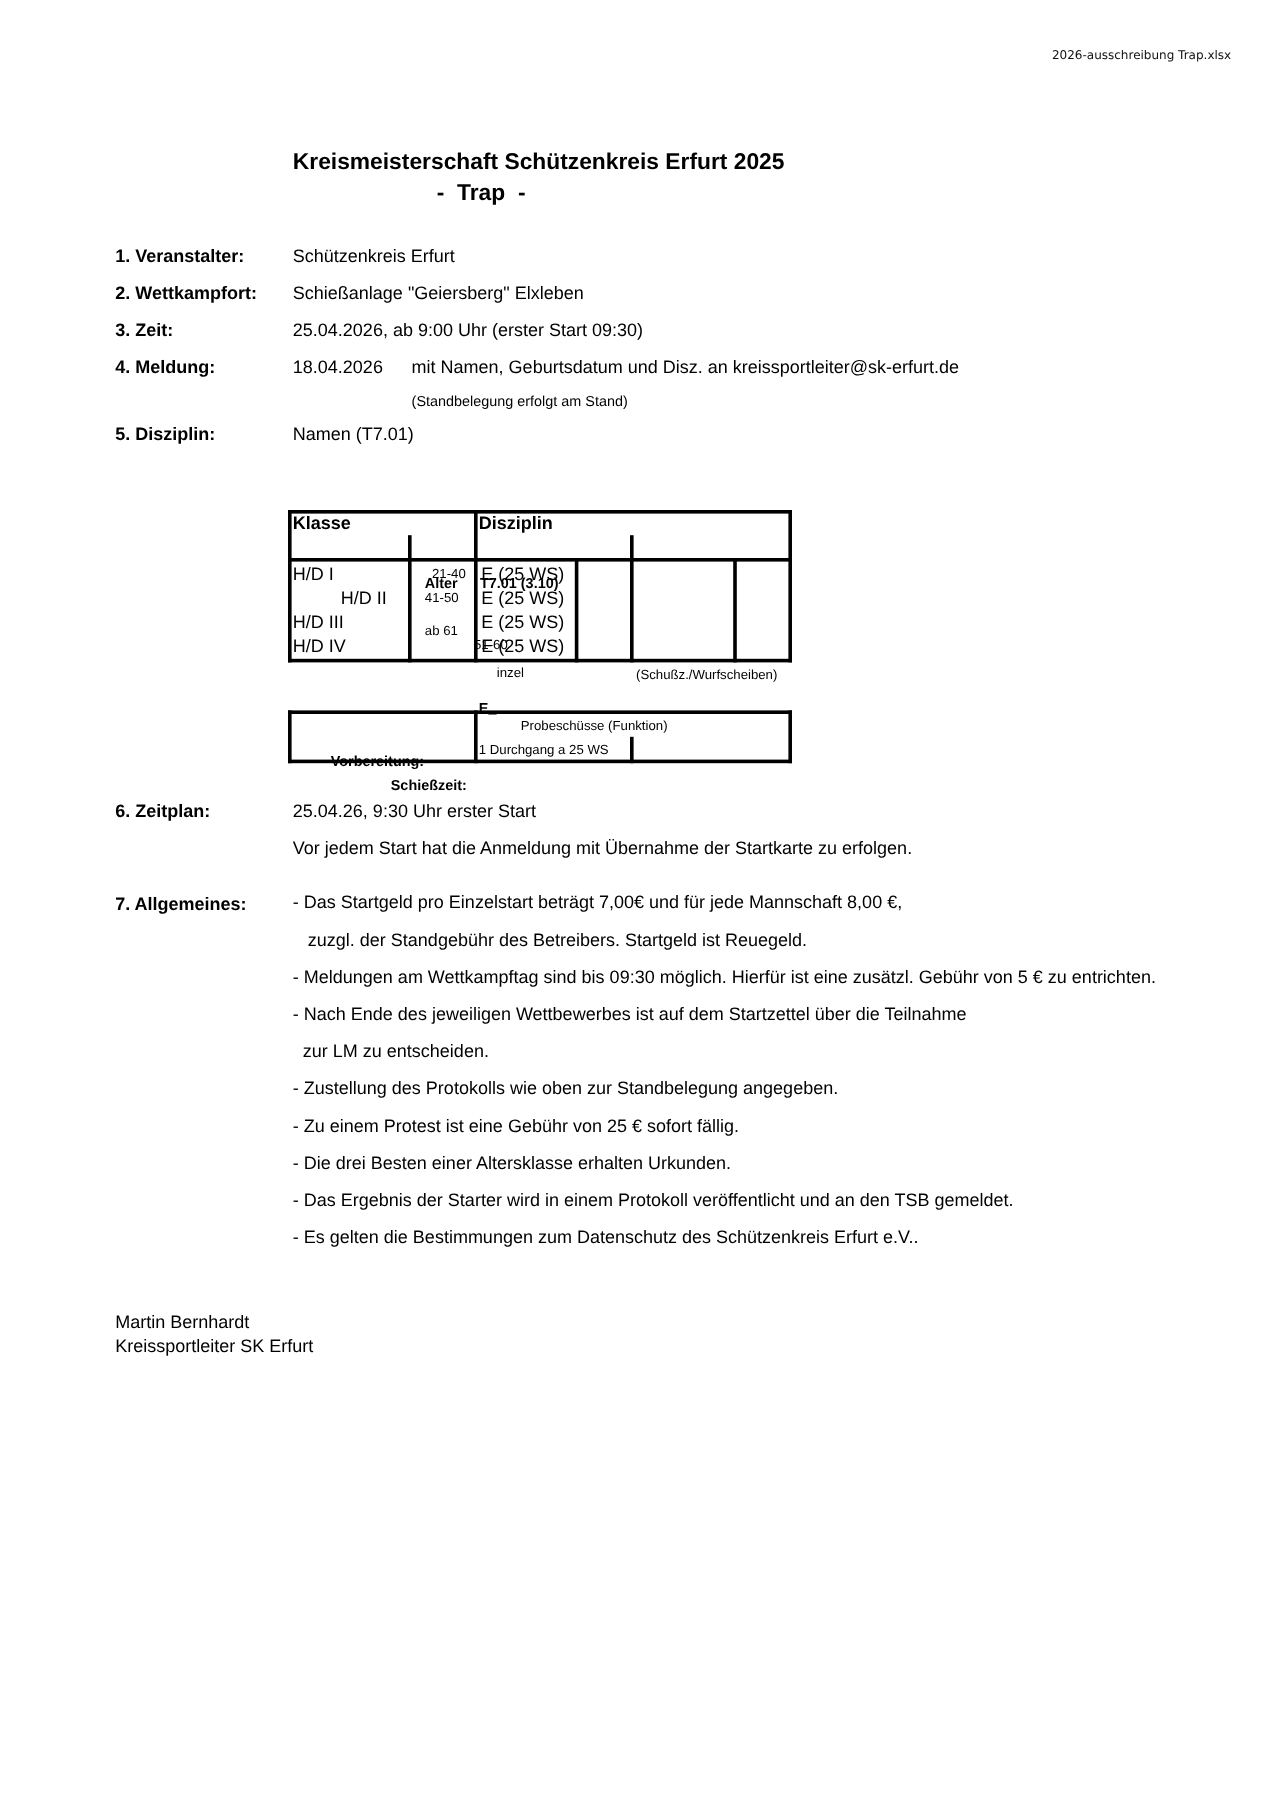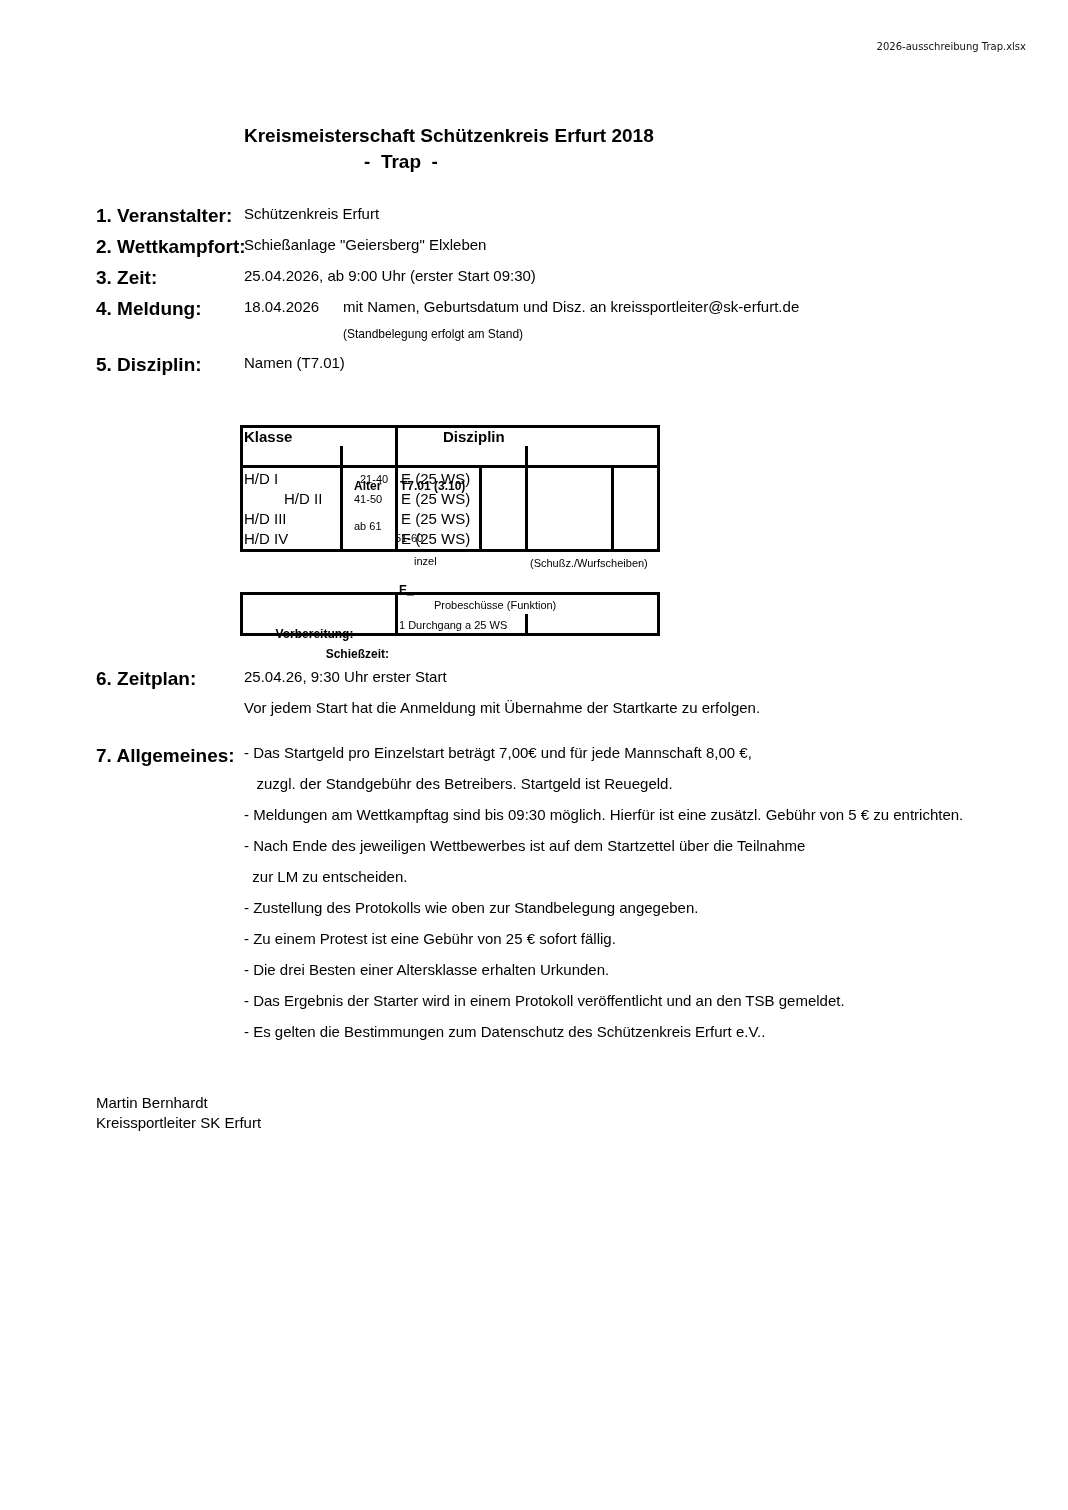--- a/index.html
+++ b/index.html
@@ -1,37 +1,37 @@
 <!DOCTYPE html>
 <html><head>
 <meta charset="utf-8">
 <style>
   html, body { margin: 0; padding: 0; background: #ffffff; }
   body { width: 1068px; height: 1510px; position: relative; font-family: "Liberation Sans", sans-serif; color: #000; overflow: hidden; }
   .abs { position: absolute; white-space: nowrap; }
   .fname { font-family: "DejaVu Sans", sans-serif; font-size: 10px; top: 41px; right: 42px; color: #111; }
   .title { font-size: 19px; font-weight: bold; left: 244px; top: 125px; }
   .subtitle { font-size: 19px; font-weight: bold; left: 364px; top: 151px; white-space: pre; }
-  .lbl { font-size: 19px; font-weight: bold; left: 96px; }
+  .lbl { font-size: 15px; font-weight: bold; left: 96px; }
   .val { font-size: 15px; left: 244px; }
   .val2 { font-size: 15px; left: 343px; }
   .small { font-size: 12px; }
   .line { background: #000; position: absolute; }
   .cell { position: absolute; white-space: nowrap; font-size: 15px; }
   .cellb { font-weight: bold; }
   .c12 { font-size: 12px; margin-top: 29px; }
   .c11 { font-size: 11px; }
   .bullet { font-size: 15px; left: 244px; white-space: pre; }
 </style>
 </head>
 <body>
 
 <div class="abs fname">2026-ausschreibung Trap.xlsx</div>
 
-<div class="abs title">Kreismeisterschaft Schützenkreis Erfurt 2018</div>
+<div class="abs title">Kreismeisterschaft Schützenkreis Erfurt 2025</div>
 <div class="abs subtitle">-  Trap  -</div>
 
 <div class="abs lbl" style="top:205px">1. Veranstalter:</div>
 <div class="abs val" style="top:205px">Schützenkreis Erfurt</div>
 
 <div class="abs lbl" style="top:236px">2. Wettkampfort:</div>
 <div class="abs val" style="top:236px">Schießanlage "Geiersberg" Elxleben</div>
 
 <div class="abs lbl" style="top:267px">3. Zeit:</div>
 <div class="abs val" style="top:267px">25.04.2026, ab 9:00 Uhr (erster Start 09:30)</div>
@@ -53,21 +53,21 @@
 
   <div class="line" style="left:240px; top:465px; width:420px; height:3px;"></div>
 
   <div class="line" style="left:340px; top:446px; width:3px; height:106px;"></div>
   <div class="line" style="left:395px; top:425px; width:3px; height:127px;"></div>
   <div class="line" style="left:479px; top:466px; width:3px; height:86px;"></div>
   <div class="line" style="left:525px; top:446px; width:3px; height:106px;"></div>
   <div class="line" style="left:611px; top:466px; width:3px; height:86px;"></div>
 
   <div class="cell cellb" style="left:244px; top:428px;">Klasse</div>
-  <div class="cell cellb" style="left:399px; top:428px;padding-left:44px;">Disziplin</div>
+  <div class="cell cellb" style="left:399px; top:428px;">Disziplin</div>
   <div class="cell cellb c12" style="left:354px; top:450px;">Alter</div>
   <div class="cell cellb c12" style="left:400px; top:450px;">T7.01 (3.10)</div>
 
   <div>
     <div class="cell" style="left:244px; top:470px;">H/D I</div>
     <div class="cell c11" style="left:360px; top:473px;">21-40</div>
     <div class="cell" style="left:401px; top:470px;">E (25 WS)</div>
   </div>
   <div>
     <div class="cell" style="left:244px; top:490px;padding-left:40px;">H/D II</div>

